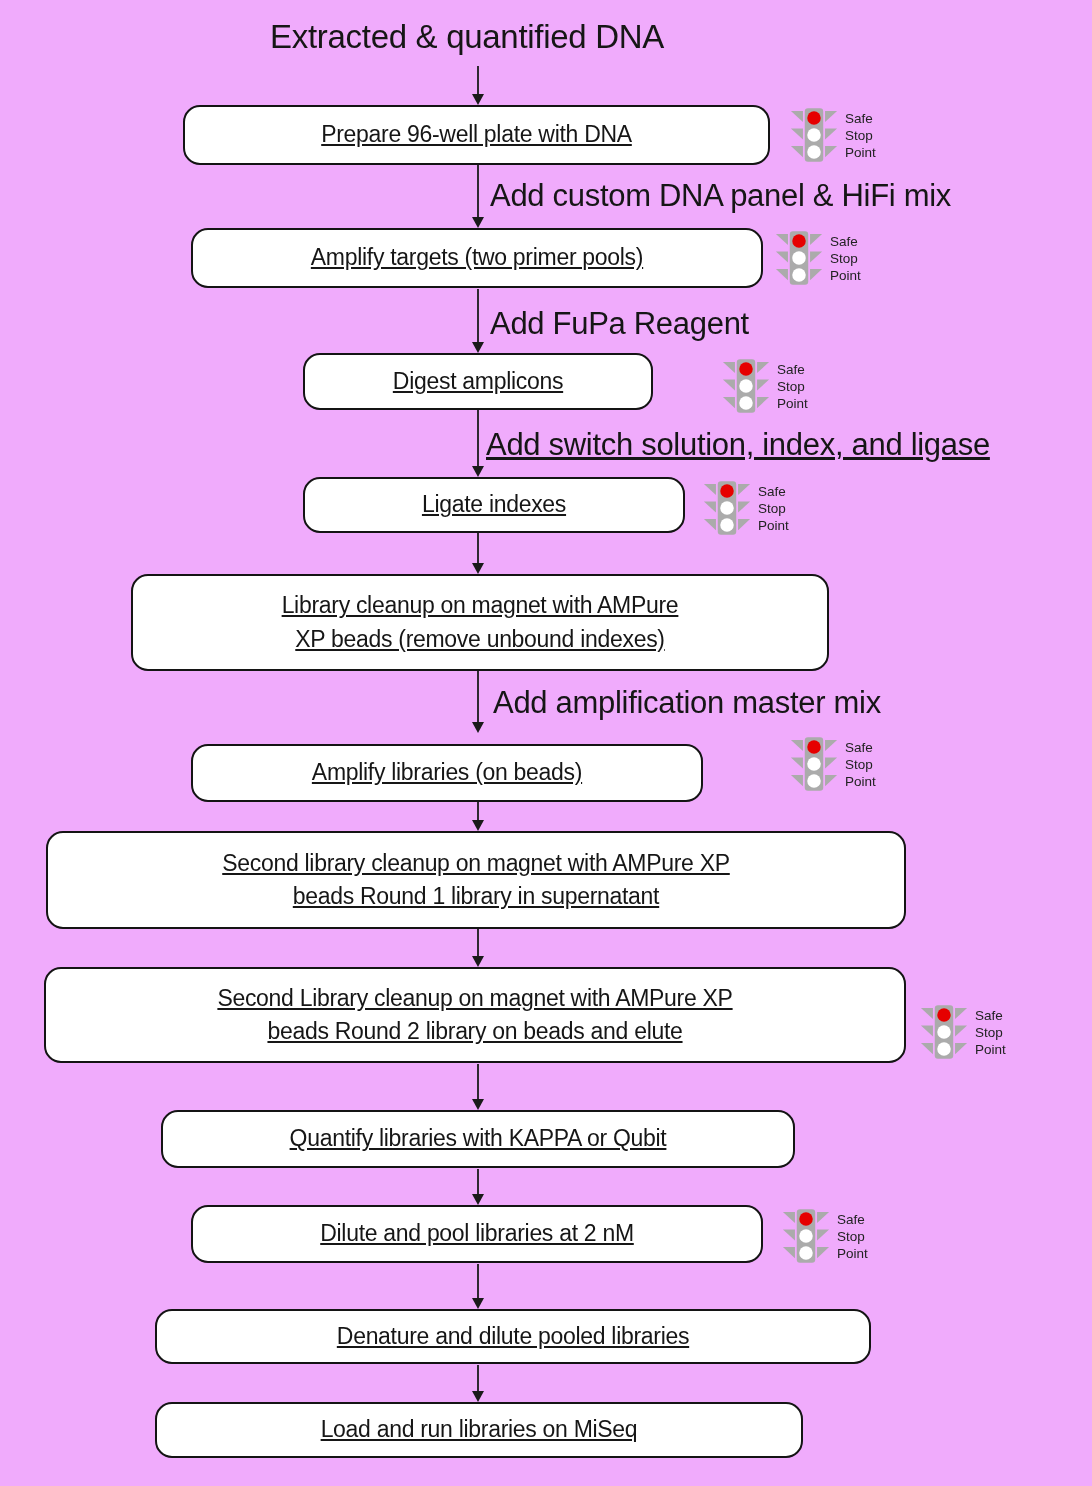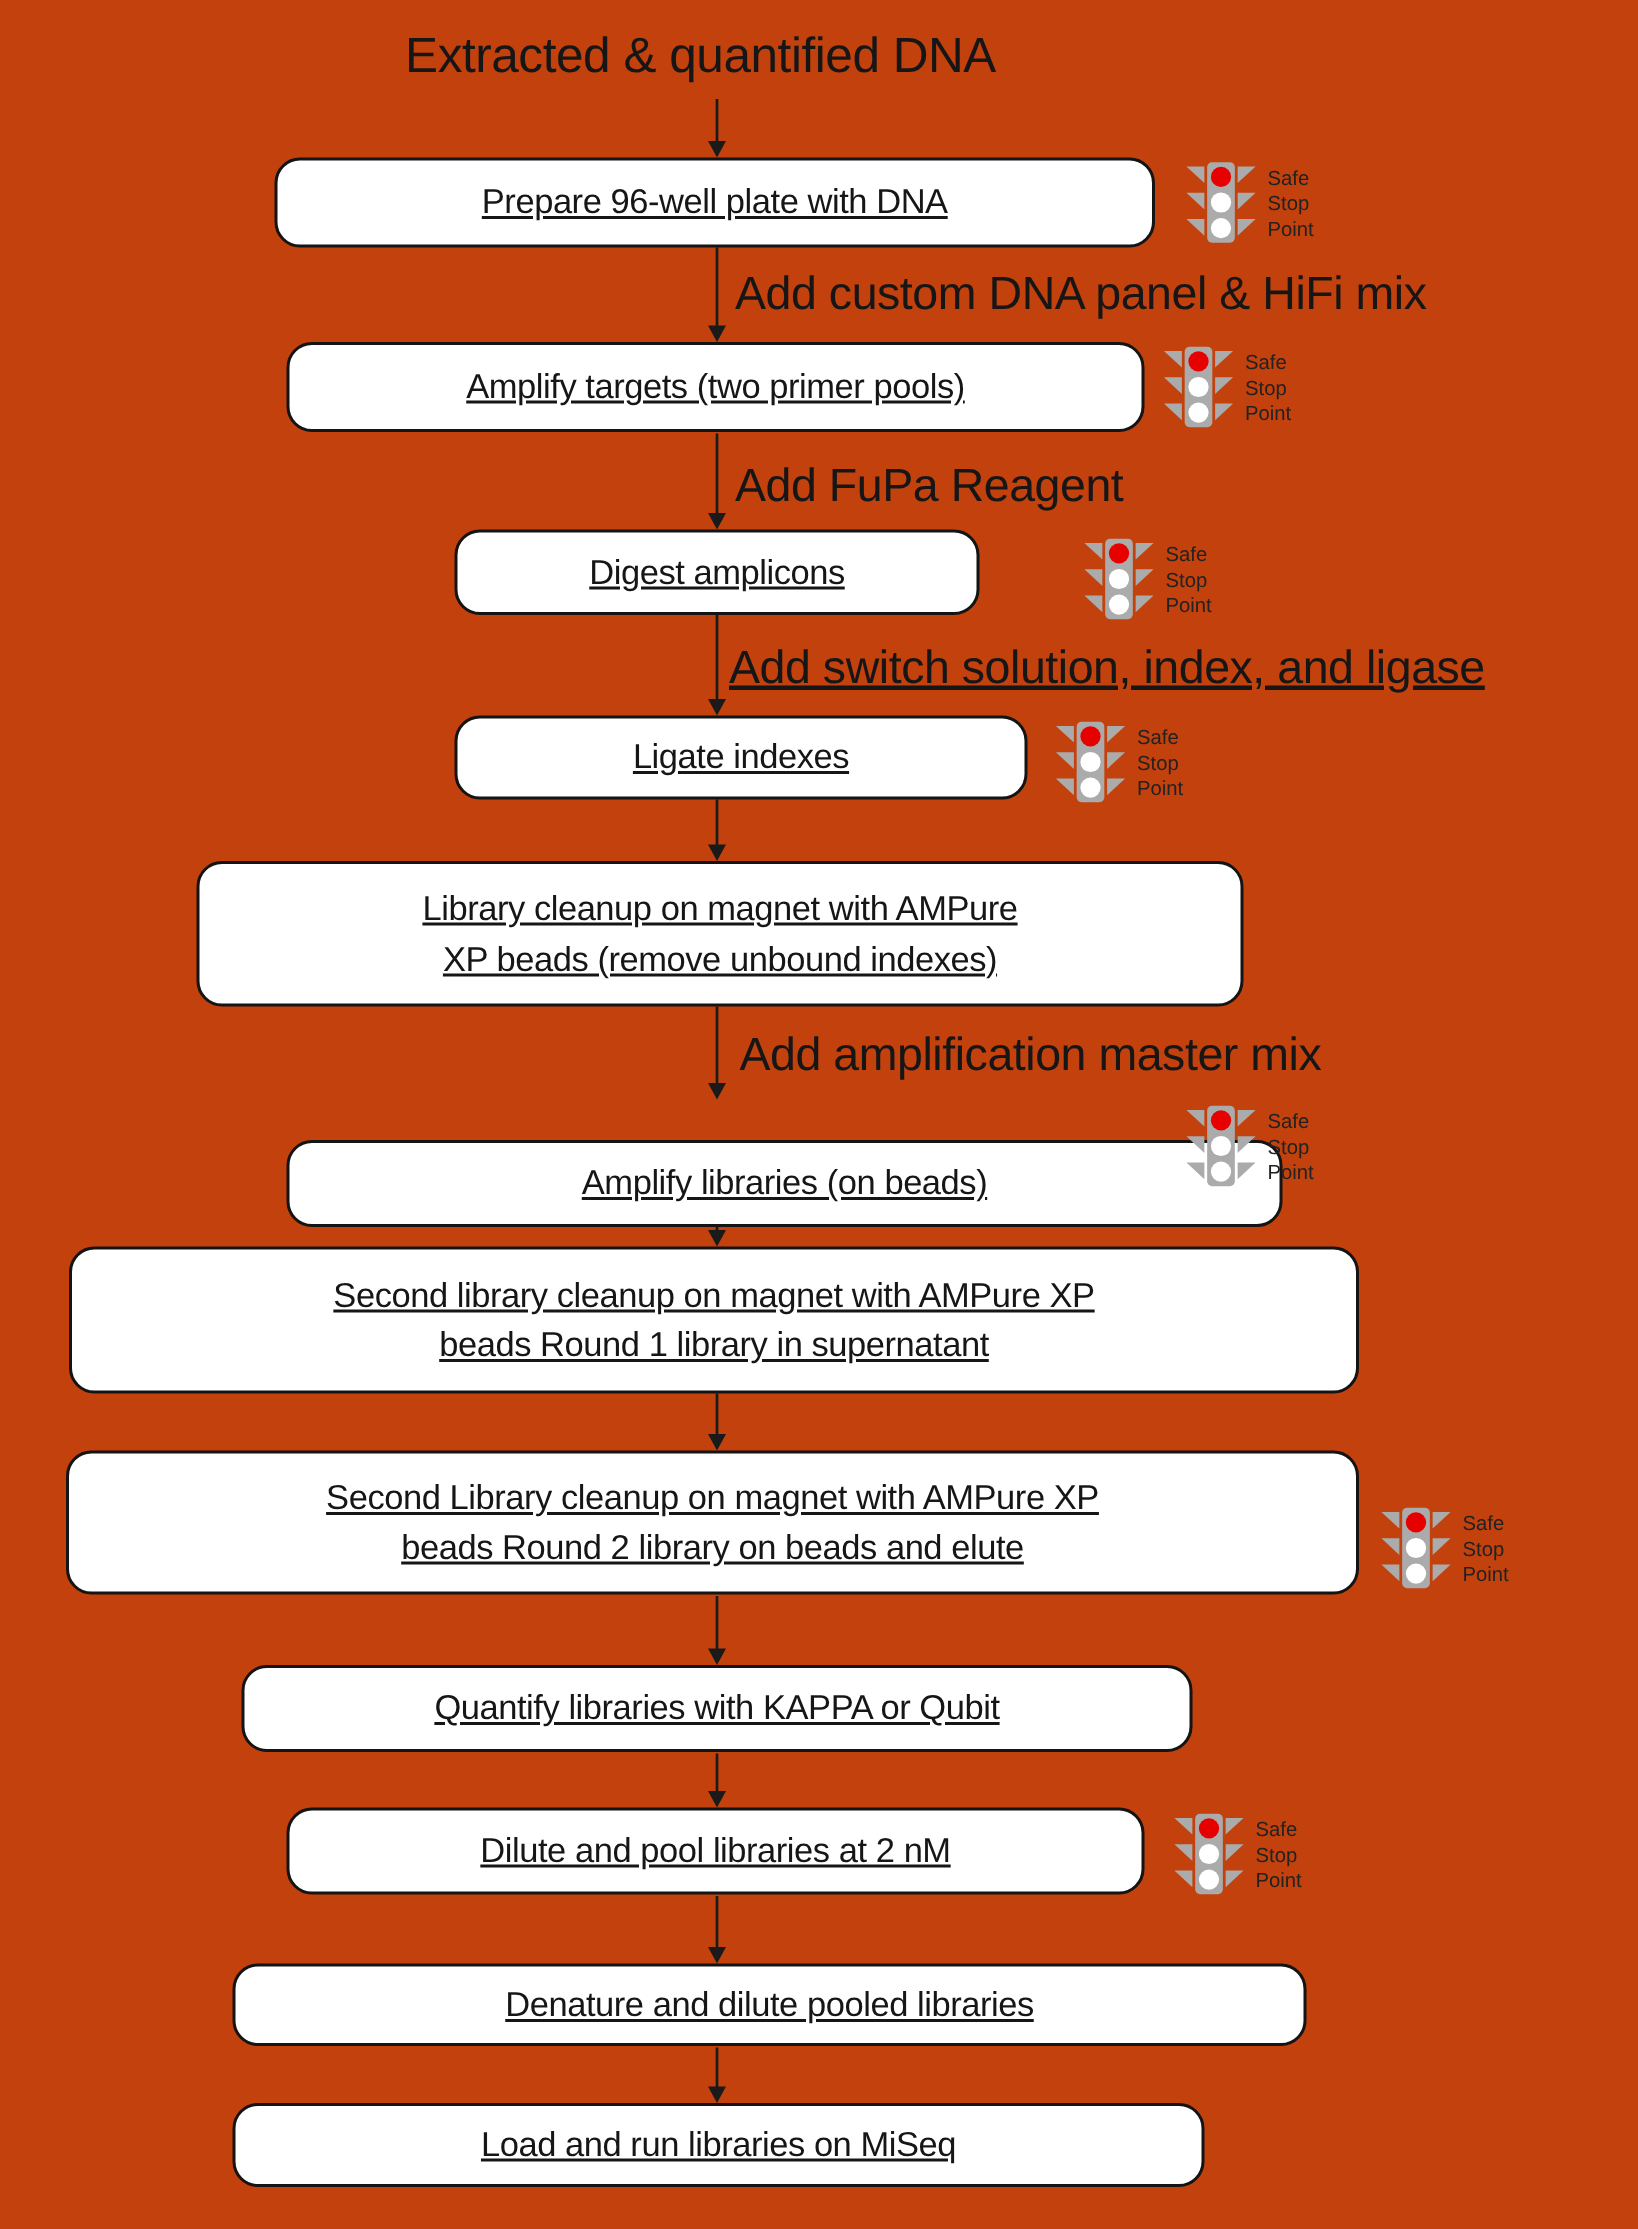--- a/index.html
+++ b/index.html
@@ -5,21 +5,21 @@
   html, body {
     margin: 0;
     padding: 0;
     background: #ffffff;
     font-family: "Liberation Sans", sans-serif;
   }
   .canvas {
     position: relative;
     width: 1092px;
     height: 1486px;
-    background: #c2410c;
+    background: #f0abfc;
     overflow: hidden;
     color: #161616;
   }
   .title {
     position: absolute;
     top: 18px;
     left: 467px;
     transform: translateX(-50%);
     font-size: 33px;
     white-space: nowrap;
@@ -160,21 +160,21 @@
 
   <div class="node" style="left:303px; top:353px; width:350px; height:57px;">Digest amplicons</div>
 
   <div class="node" style="left:191px; top:228px; width:572px; height:60px;">Amplify targets (two primer pools)</div>
 
   <div class="node" style="left:303px; top:477px; width:382px; height:56px;">Ligate indexes</div>
 
   <div class="node" style="left:131px; top:574px; width:698px; height:97px;">Library cleanup on magnet with AMPure
 XP beads (remove unbound indexes)</div>
 
-  <div class="node" style="left:191px; top:760px; width:664px; height:58px;">Amplify libraries (on beads)</div>
+  <div class="node" style="left:191px; top:744px; width:512px; height:58px;">Amplify libraries (on beads)</div>
 
   <div class="node" style="left:46px; top:831px; width:860px; height:98px;">Second library cleanup on magnet with AMPure XP
 beads Round 1 library in supernatant</div>
 
   <div class="node" style="left:44px; top:967px; width:862px; height:96px;">Second Library cleanup on magnet with AMPure XP
 beads Round 2 library on beads and elute</div>
 
   <div class="node" style="left:161px; top:1110px; width:634px; height:58px;">Quantify libraries with KAPPA or Qubit</div>
 
   <div class="node" style="left:191px; top:1205px; width:572px; height:58px;">Dilute and pool libraries at 2 nM</div>

